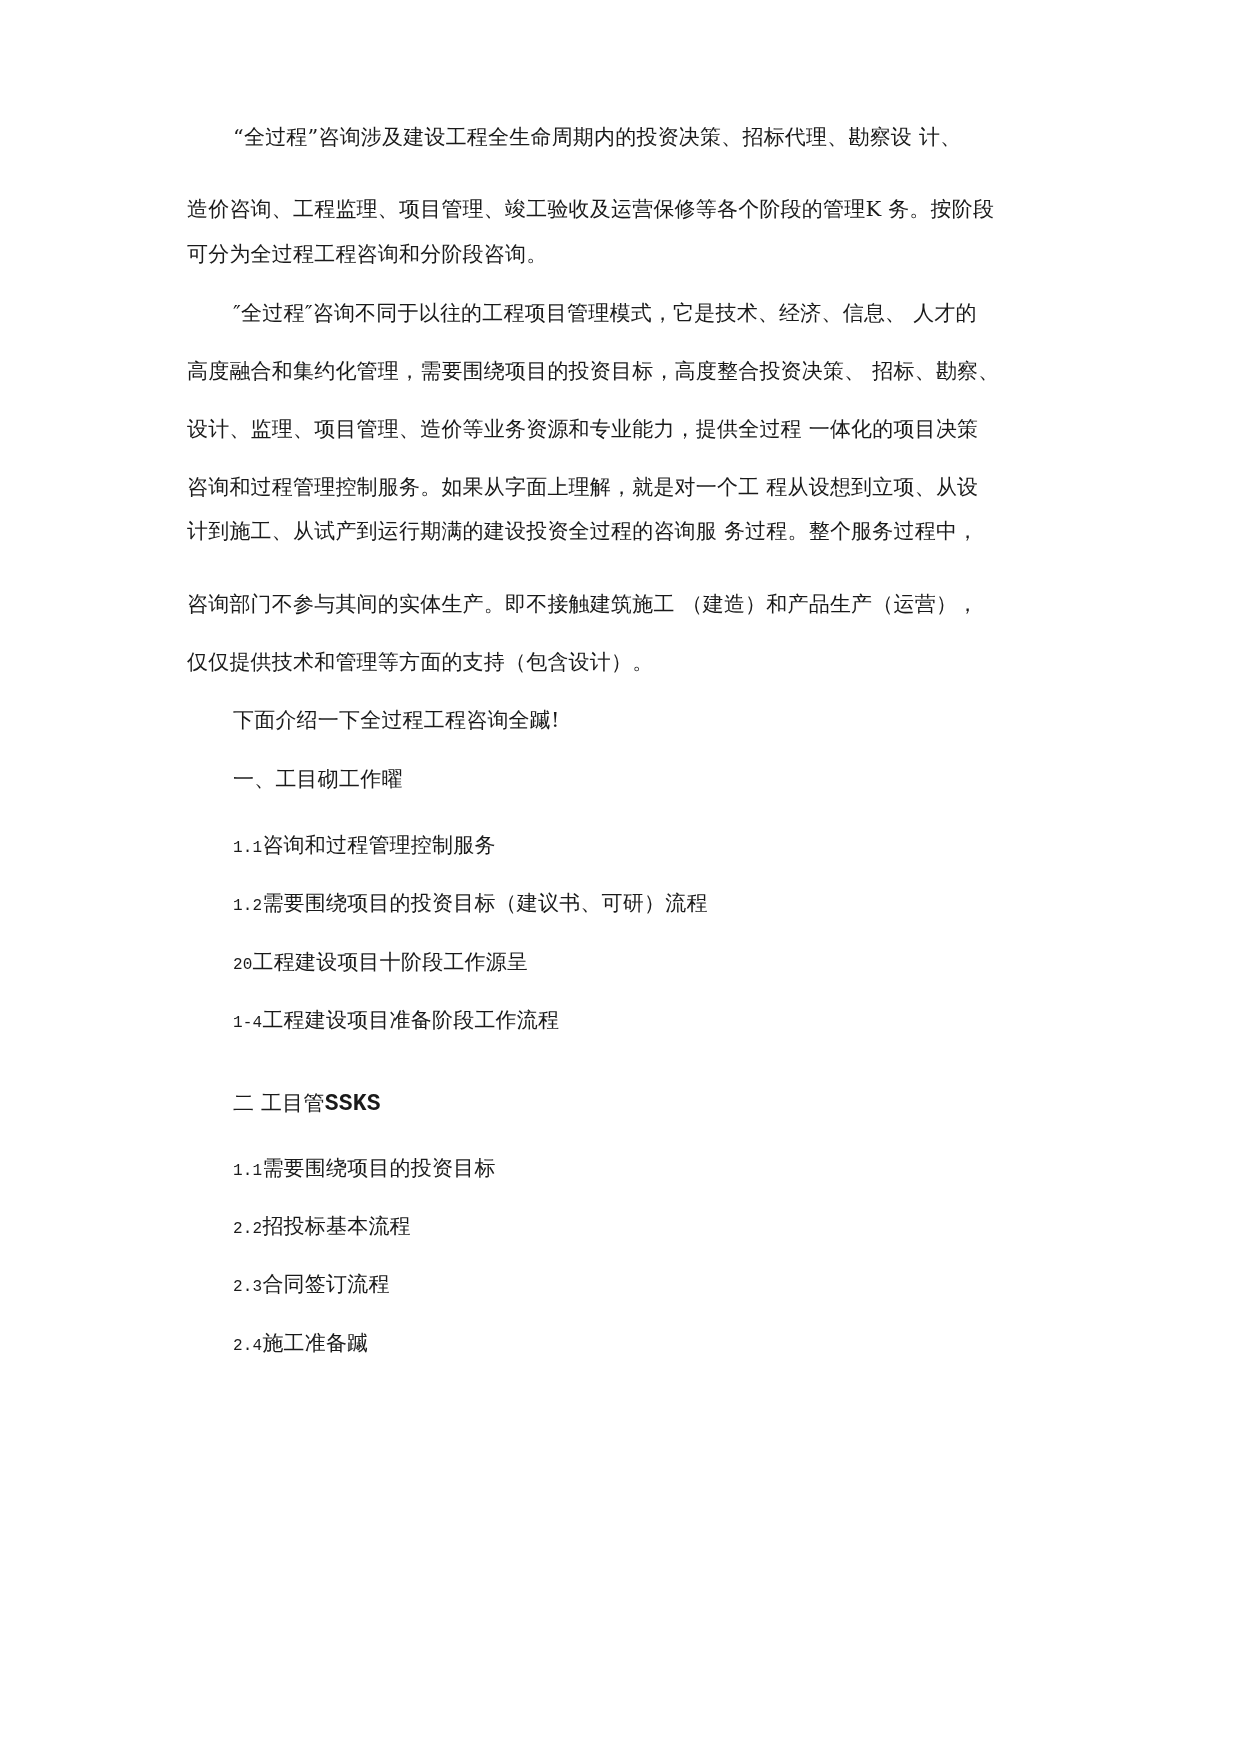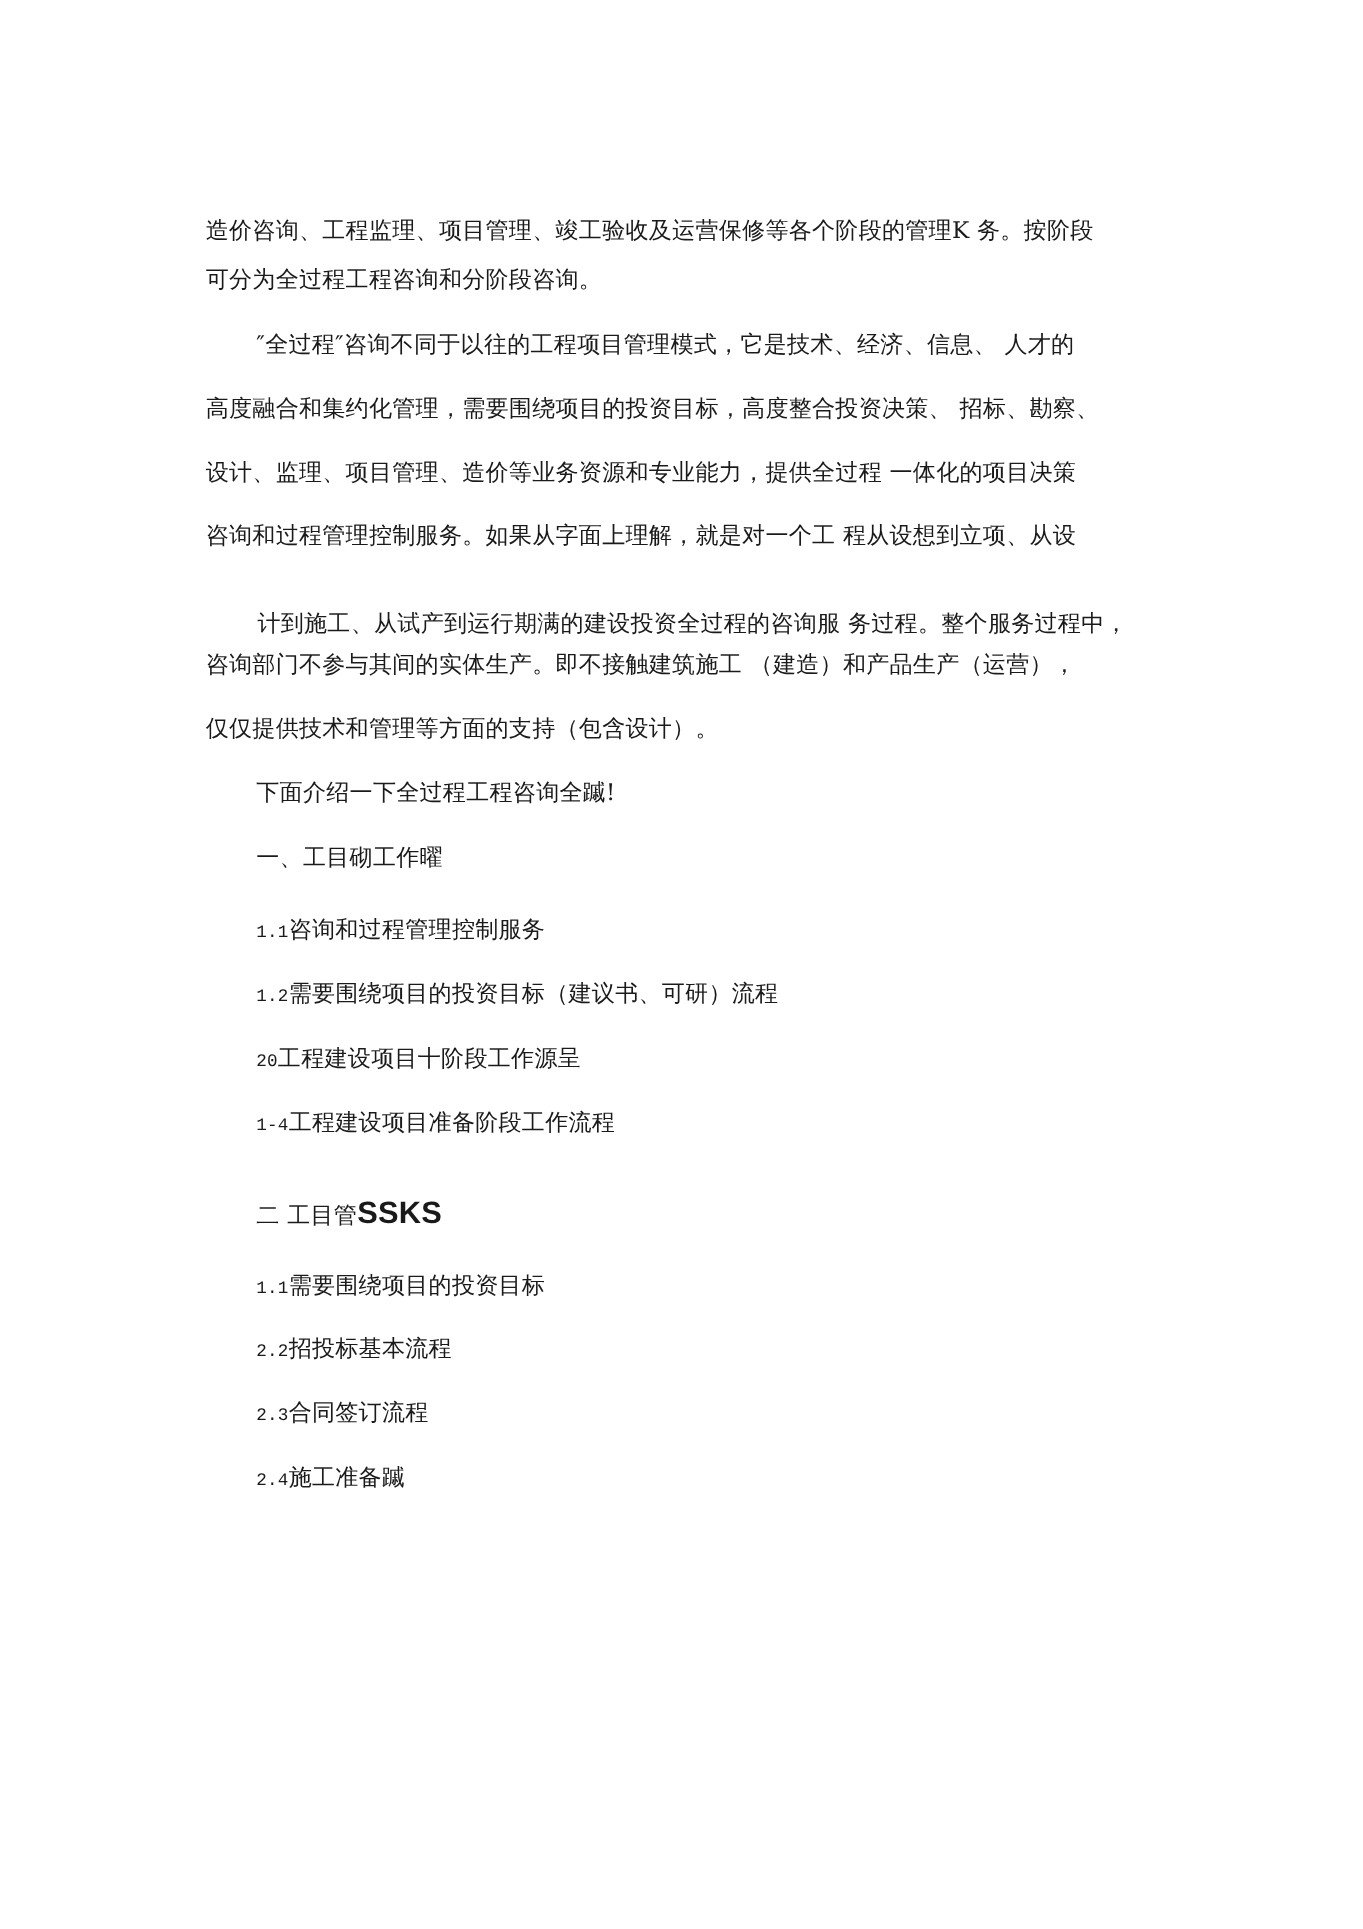--- a/index.html
+++ b/index.html
@@ -27,35 +27,36 @@
       position: absolute;
       left: 187px;
       font-size: 21px;
       line-height: 26px;
       white-space: nowrap;
       letter-spacing: 0.2px;
     }
     .indent { left: 233px; }
     .item { left: 233px; font-size: 21px; }
     .num { font-family: Liberation Mono, monospace; font-size: 16px; }
-    .bold-latin { font-family: Liberation Sans, sans-serif; font-weight: bold; font-size: 28px; }
+    .bold-latin { font-family: Liberation Mono, monospace; font-weight: bold; font-size: 23px; }
   </style>
 </head>
 <body>
 
 <div class="page">
 
+  <div class="line indent" style="top:124px;">“全过程”咨询涉及建设工程全生命周期内的投资决策、招标代理、勘察设  计、</div>
   <div class="line" style="top:196px;">造价咨询、工程监理、项目管理、竣工验收及运营保修等各个阶段的管理K 务。按阶段</div>
   <div class="line" style="top:241px;">可分为全过程工程咨询和分阶段咨询。</div>
 
   <div class="line indent" style="top:300px;text-align:right;">″全过程″咨询不同于以往的工程项目管理模式，它是技术、经济、信息、  人才的</div>
   <div class="line" style="top:358px;">高度融合和集约化管理，需要围绕项目的投资目标，高度整合投资决策、  招标、勘察、</div>
   <div class="line" style="top:416px;">设计、监理、项目管理、造价等业务资源和专业能力，提供全过程  一体化的项目决策</div>
   <div class="line" style="top:474px;">咨询和过程管理控制服务。如果从字面上理解，就是对一个工  程从设想到立项、从设</div>
-  <div class="line" style="top:554px;margin-left:47px;">计到施工、从试产到运行期满的建设投资全过程的咨询服  务过程。整个服务过程中，</div>
+  <div class="line" style="top:518px;">计到施工、从试产到运行期满的建设投资全过程的咨询服  务过程。整个服务过程中，</div>
   <div class="line" style="top:591px;">咨询部门不参与其间的实体生产。即不接触建筑施工  （建造）和产品生产（运营），</div>
   <div class="line" style="top:649px;">仅仅提供技术和管理等方面的支持（包含设计）。</div>
 
   <div class="line indent" style="top:707px;">下面介绍一下全过程工程咨询全䠞!</div>
 
   <div class="line indent" style="top:766px;">一、工目砌工作曜</div>
 
   <div class="line item" style="top:832px;">
     <span class="num">1.1</span><span>咨询和过程管理控制服务</span>
   </div>

